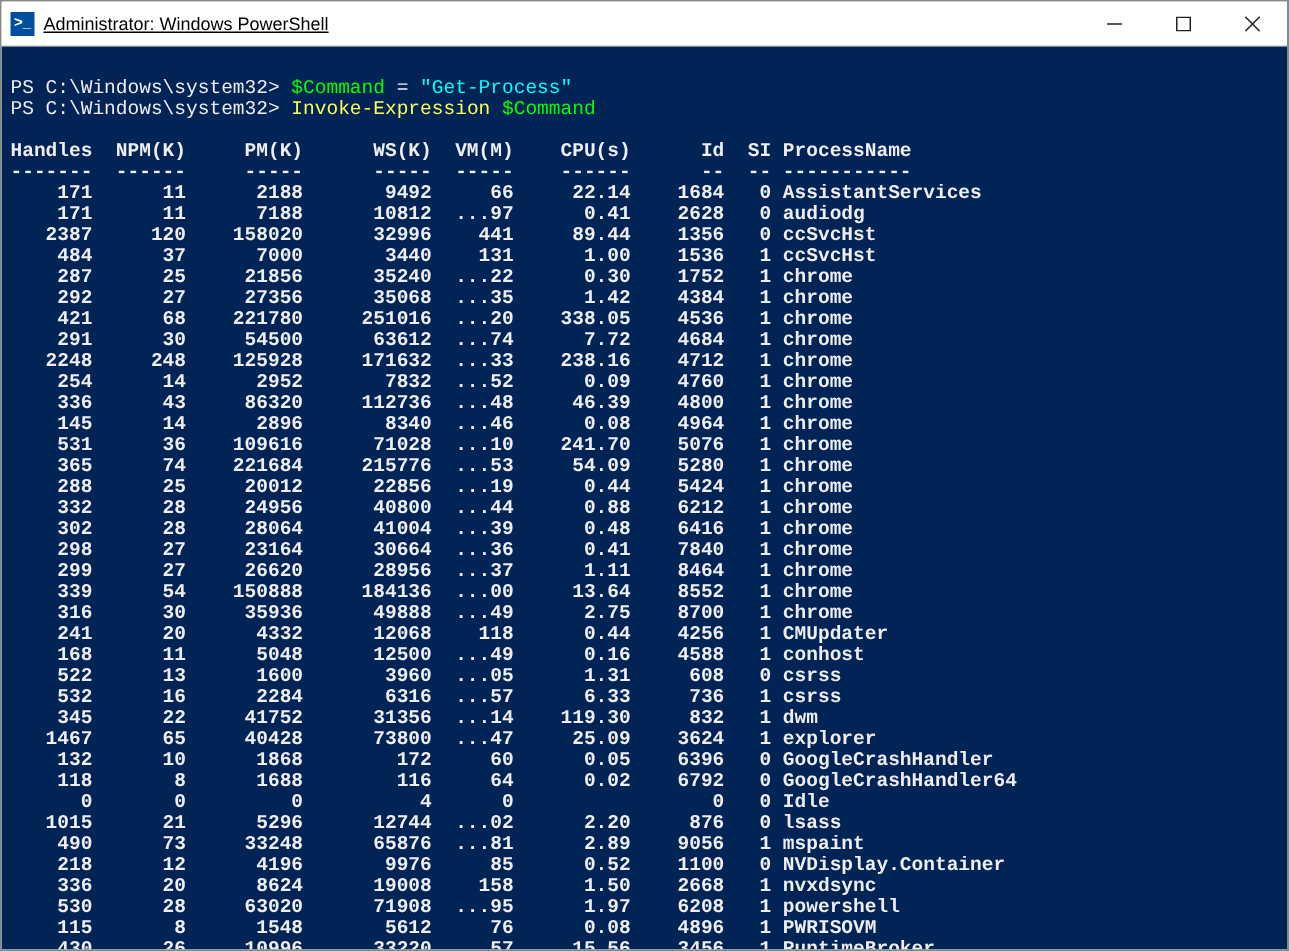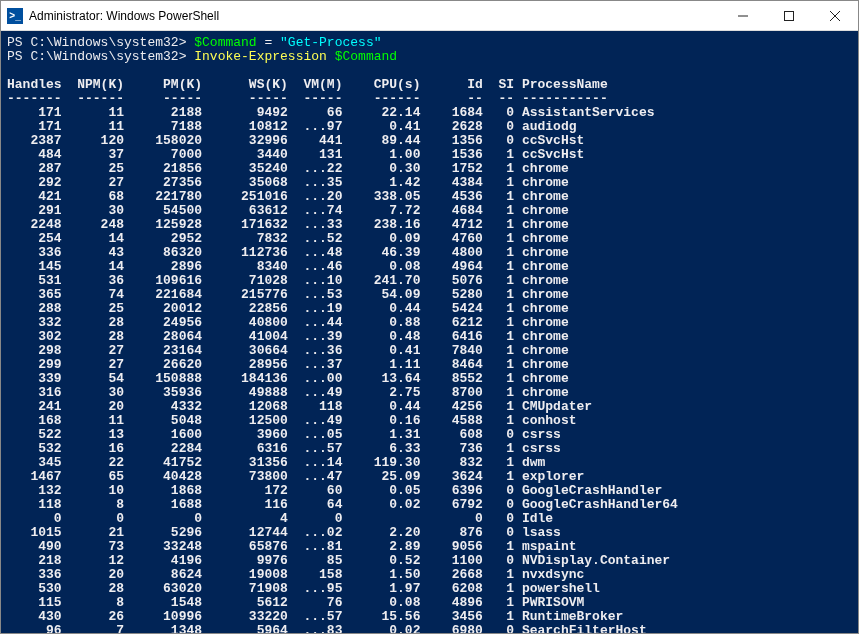--- a/index.html
+++ b/index.html
@@ -27,40 +27,40 @@
     width: 16px; height: 16px;
     background: #004f9e;
     display: inline-flex;
     align-items: center;
     justify-content: center;
     color: #fff;
     font-size: 10px;
     margin-right: 6px;
     font-weight: bold;
   }
-  .titlebar .title { flex: 1; }
+  .titlebar .title { flex: 1; text-decoration: underline; }
   .window-controls {
     display: flex;
     height: 100%;
   }
   .win-btn {
     width: 46px;
     display: flex;
     align-items: center;
     justify-content: center;
     font-size: 12px;
     color: #222;
   }
   .win-btn svg { width: 10px; height: 10px; }
   .terminal {
     background: #012456;
     color: #eeedf0;
     width: 100%;
     height: calc(100% - 30px);
-    padding: 5px 6px;
+    padding: 21px 6px;
     overflow: hidden;
     line-height: 14px;
     white-space: pre;
   }
   .prompt-line { white-space: pre; }
   .prompt { color: #eeedf0; }
   .cmd-yellow { color: #fefe54; text-align: right; }
   .cmd-string { color: #00fefe; }
   .cmd-var { color: #00ff00; }
   .header-row, .sep-row, .data-row {

